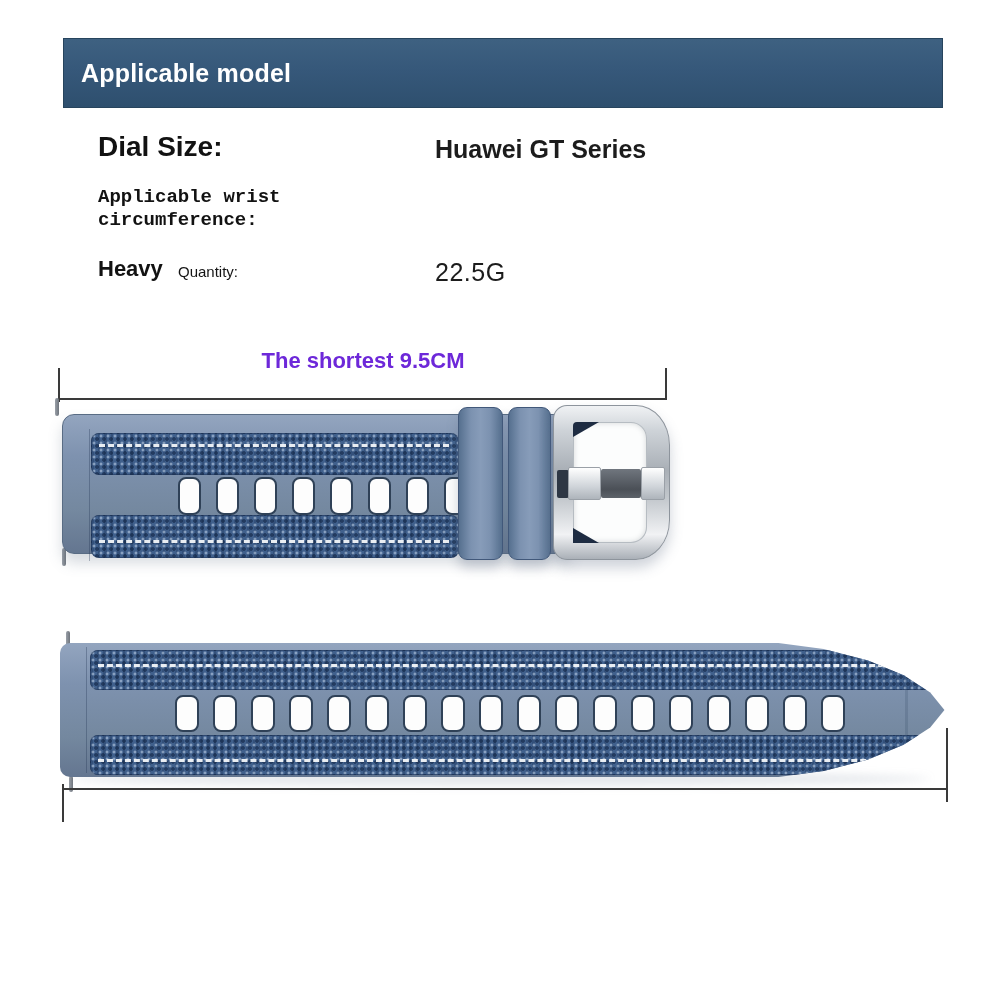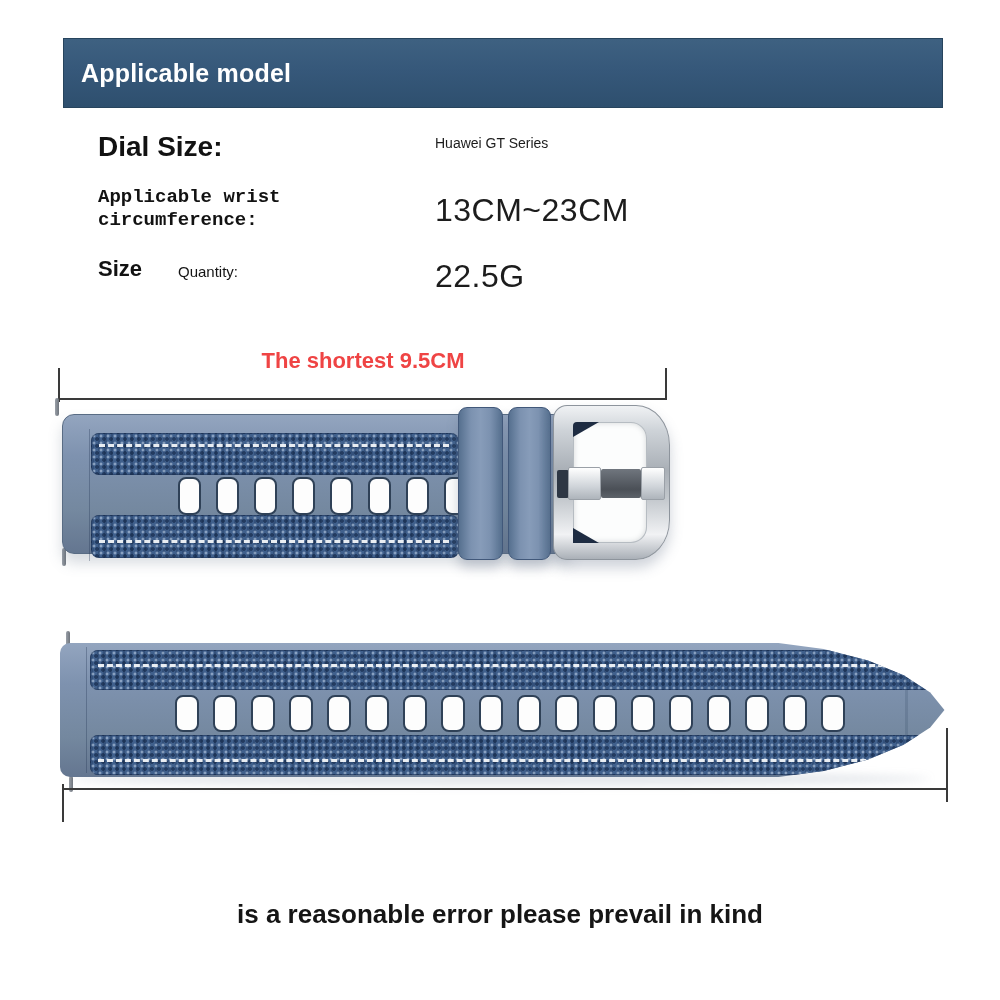--- a/index.html
+++ b/index.html
@@ -12,28 +12,28 @@
     position:absolute;left:63px;top:38px;width:880px;height:70px;
     background:linear-gradient(180deg,#3e6181 0%,#36587a 45%,#2e4f6e 100%);
     border:1px solid #27445d;box-sizing:border-box;
     display:flex;align-items:center;
   }
   .banner-title{color:#ffffff;font-size:25px;font-weight:700;padding-left:17px;letter-spacing:.2px;}
   
   .spec-label{position:absolute;left:98px;font-weight:700;color:#121212;}
   .spec-value{position:absolute;left:435px;color:#1c1c1c;}
   .lbl-dial{top:131px;font-size:28px;}
-  .val-dial{top:135px;font-size:14px;font-weight:400;}
+  .val-dial{top:135px;font-size:25px;font-weight:700;}
   .lbl-wrist{top:186px;font-size:19px;width:185px;line-height:23px;font-family:Liberation Mono, monospace;}
   .val-wrist{top:192px;font-size:32px;font-weight:400;letter-spacing:.5px;}
   .lbl-heavy{top:256px;font-size:22px;}
   .lbl-qty{position:absolute;left:178px;top:263px;font-size:15px;font-weight:400;}
-  .val-heavy{top:258px;font-size:32px;font-weight:400;letter-spacing:.5px;}
-  
-  .measure-label{position:absolute;text-align:center;font-weight:700;color:#ef4444;}
+  .val-heavy{top:258px;font-size:25px;font-weight:400;letter-spacing:.5px;}
+  
+  .measure-label{position:absolute;text-align:center;font-weight:700;color:#6d28d9;}
   .label-top{left:58px;width:610px;top:348px;font-size:22px;}
   .label-bottom{left:62px;width:886px;top:801px;font-size:22px;}
   .measure-line{position:absolute;height:2px;background:#3a3a3a;}
   .line-top{left:58px;top:398px;width:609px;}
   .line-bottom{left:62px;top:788px;width:886px;}
   .tick{position:absolute;width:2px;background:#3a3a3a;}
   .line-top .tick-l{left:0;top:-30px;height:34px;}
   .line-top .tick-r{right:0;top:-30px;height:32px;}
   .line-bottom .tick-l{left:0;top:-4px;height:38px;}
   .line-bottom .tick-r{right:0;top:-60px;height:74px;}
@@ -129,23 +129,22 @@
 <div class="page">
 
   <div class="banner">
     <span class="banner-title">Applicable model</span>
   </div>
 
   <div class="spec-label lbl-dial">Dial Size:</div>
   <div class="spec-value val-dial">Huawei GT Series</div>
 
   <div class="spec-label lbl-wrist">Applicable wrist circumference:</div>
-  <div class="spec-value val-wrist">13CM~23CM</div>
-
-  <div class="spec-label lbl-heavy">Size</div>
+
+  <div class="spec-label lbl-heavy">Heavy</div>
   <div class="lbl-qty">Quantity:</div>
   <div class="spec-value val-heavy">22.5G</div>
 
   <div class="measure-label label-top">The shortest 9.5CM</div>
   <div class="measure-line line-top">
     <span class="tick tick-l"></span>
     <span class="tick tick-r"></span>
   </div>
 
   <div class="strap1">
@@ -219,16 +218,15 @@
         </div>
     </div>
   </div>
 
   <div class="measure-line line-bottom">
     <span class="tick tick-l"></span>
     <span class="tick tick-r"></span>
   </div>
 
   <div class="disclaimer">
-    <div>is a reasonable error please prevail in kind</div>
   </div>
 
 </div>
 
 </body></html>

